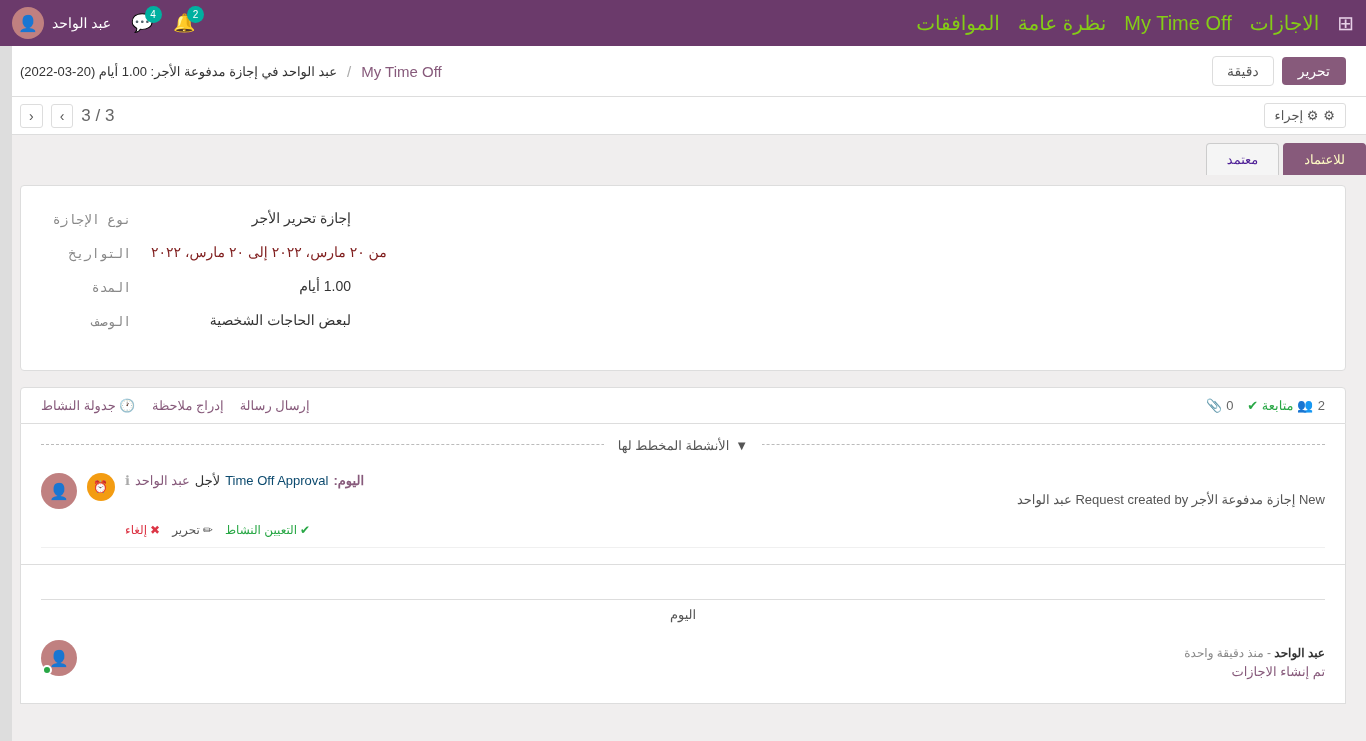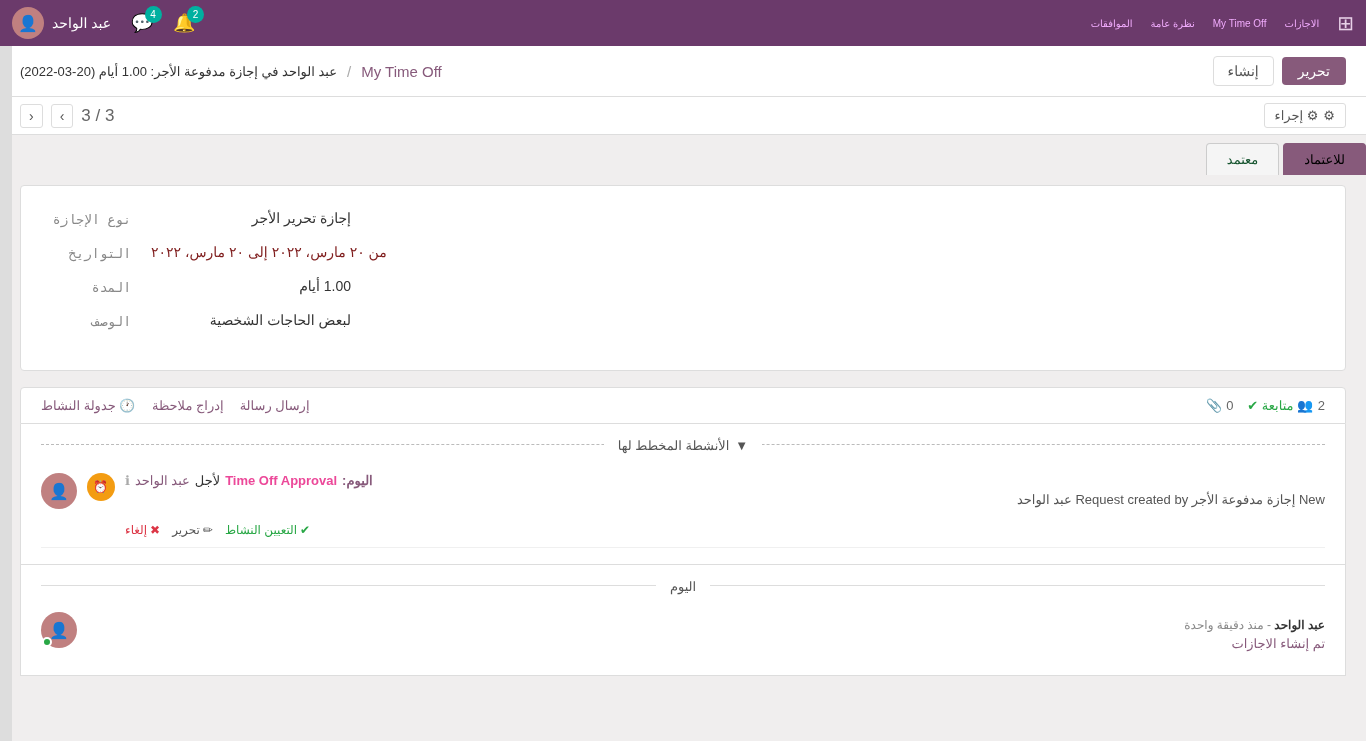--- a/index.html
+++ b/index.html
@@ -24,22 +24,22 @@
       display: flex;
       align-items: center;
       gap: 18px;
     }
     .topnav-left {
       display: flex;
       align-items: center;
       gap: 10px;
     }
     .nav-link {
-      color: #f0abfc;
-      font-size: 10px;
+      color: #84cc16;
+      font-size: 20px;
       cursor: pointer;
       white-space: nowrap;
     }
     .badge-btn {
       position: relative;
       display: flex;
       align-items: center;
       gap: 4px;
       color: #e8d0e8;
       cursor: pointer;
@@ -183,27 +183,27 @@
       border-radius: 4px 4px 0 0;
       cursor: pointer;
       font-size: 13px;
       background: #e0dada;
       color: #666;
       border: 1px solid #ccc;
       border-bottom: none;
     }
     .tab.active {
       background: #875a7b;
-      color: #000000;
+      color: #fef9c3;
       border-color: #875a7b;
       text-align: right;
     }
     .tab.inactive {
       background: #f5f5f5;
-      color: #14532d;
+      color: #4c1d95;
     }
 
     
     .main-content {
       background: #f0eeee;
       padding: 10px 20px 20px 20px;
     }
 
     
     .form-card {
@@ -333,21 +333,21 @@
       font-size: 13px;
       color: #333;
       margin-bottom: 4px;
       display: flex;
       justify-content: flex-end;
       align-items: center;
       gap: 5px;
       flex-wrap: wrap;
     }
     .activity-today { color: #875a7b; font-weight: bold; }
-    .activity-type { color: #ec4899; font-weight: bold; }
+    .activity-type { color: #0c4a6e; font-weight: normal; }
     .activity-user { color: #875a7b; }
     .activity-icon-circle {
       width: 28px;
       height: 28px;
       border-radius: 50%;
       background: #f39c12;
       display: flex;
       align-items: center;
       justify-content: center;
       color: #fff;
@@ -392,20 +392,21 @@
       border-top: 1px solid #ddd;
       z-index: 0;
     }
     .today-title {
       background: #fff;
       padding: 0 14px;
       position: relative;
       z-index: 1;
       font-size: 13px;
       color: #555;
+      margin-top: 28px;
     }
     .message-item {
       display: flex;
       align-items: flex-start;
       gap: 10px;
       padding: 8px 0;
     }
     .msg-avatar {
       width: 36px;
       height: 36px;
@@ -482,21 +483,21 @@
       <div class="avatar">👤</div>
     </div>
   </div>
 </nav>
 
 <div class="side-strip"></div>
 
 <div class="breadcrumb-bar">
   <div class="toolbar-btns">
     <button class="btn-primary">تحرير</button>
-    <button class="btn-secondary">إنشاء</button>
+    <button class="btn-secondary">دقيقة</button>
   </div>
   <div class="breadcrumb-text">
     <span class="breadcrumb-link">My Time Off</span>
     <span class="breadcrumb-sep">/</span>
     <span class="breadcrumb-current">عبد الواحد في إجازة مدفوعة الأجر: 1.00 أيام (20-03-2022)</span>
   </div>
 </div>
 
 <div class="record-nav">
   <div class="record-nav-left">

